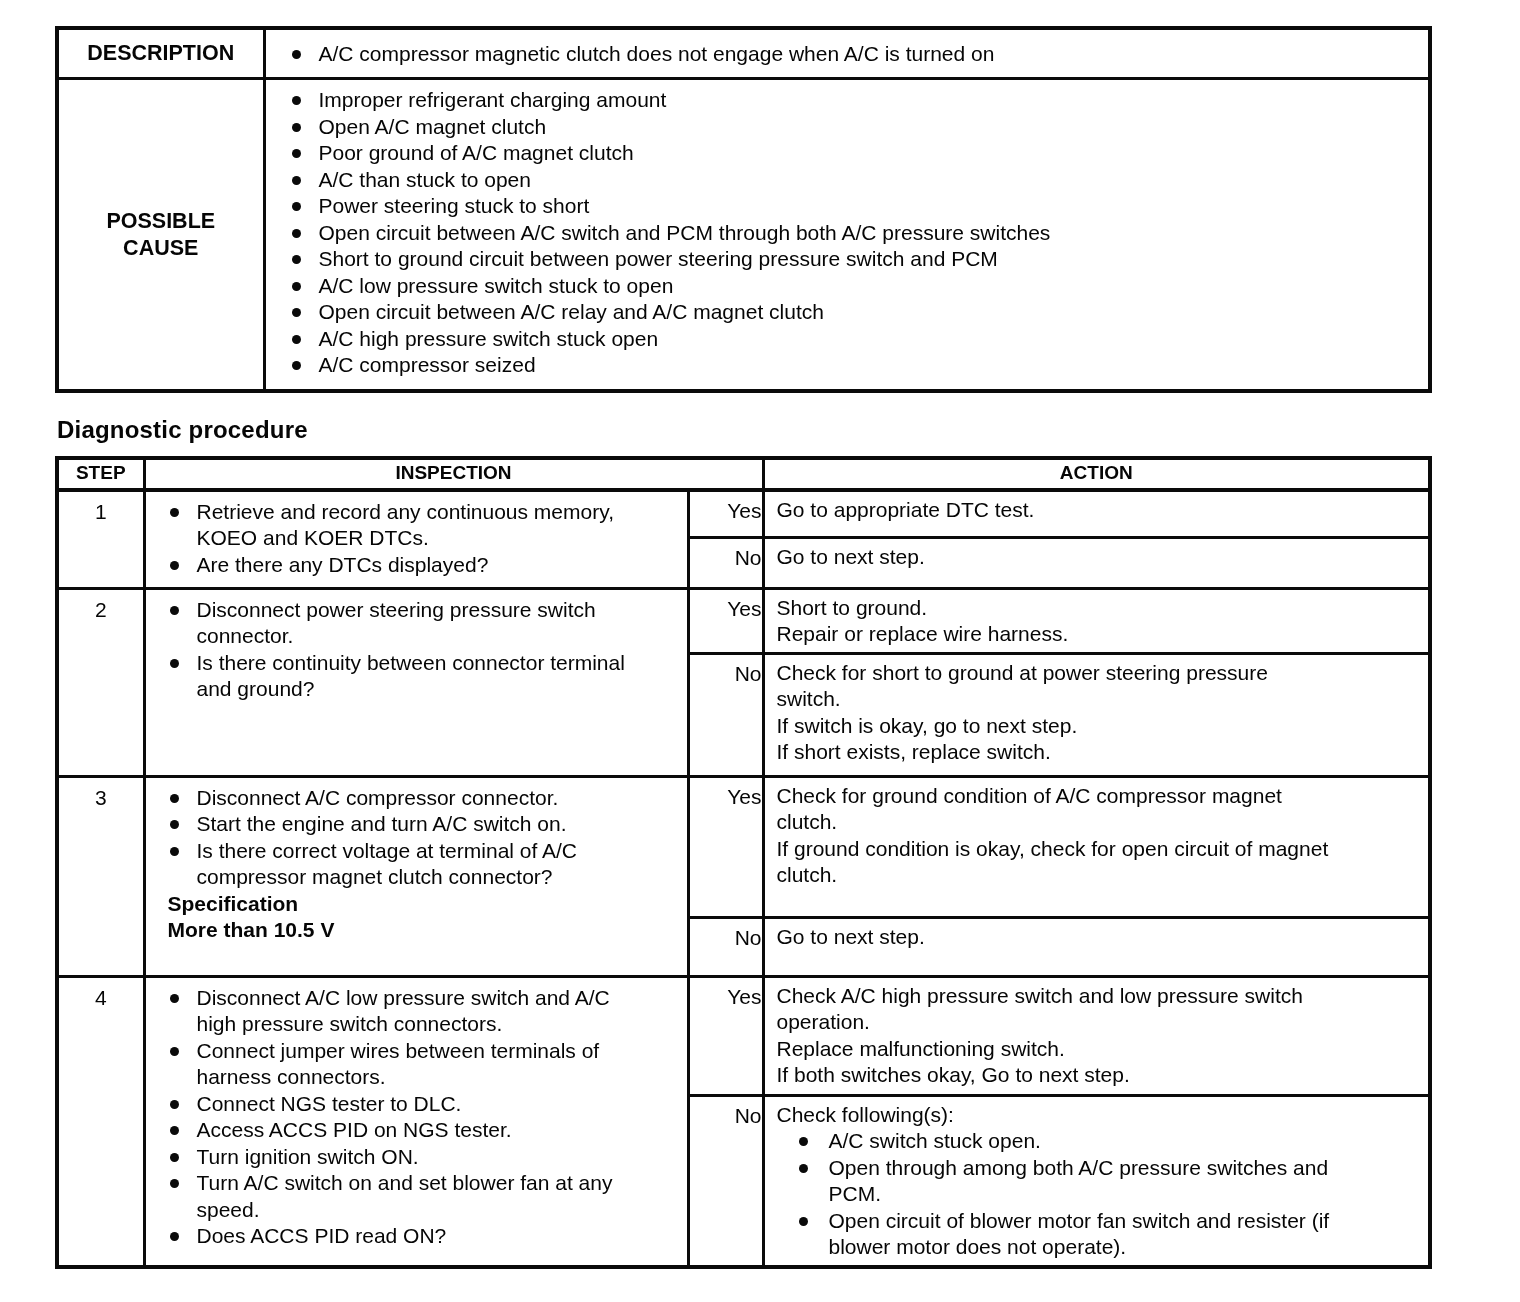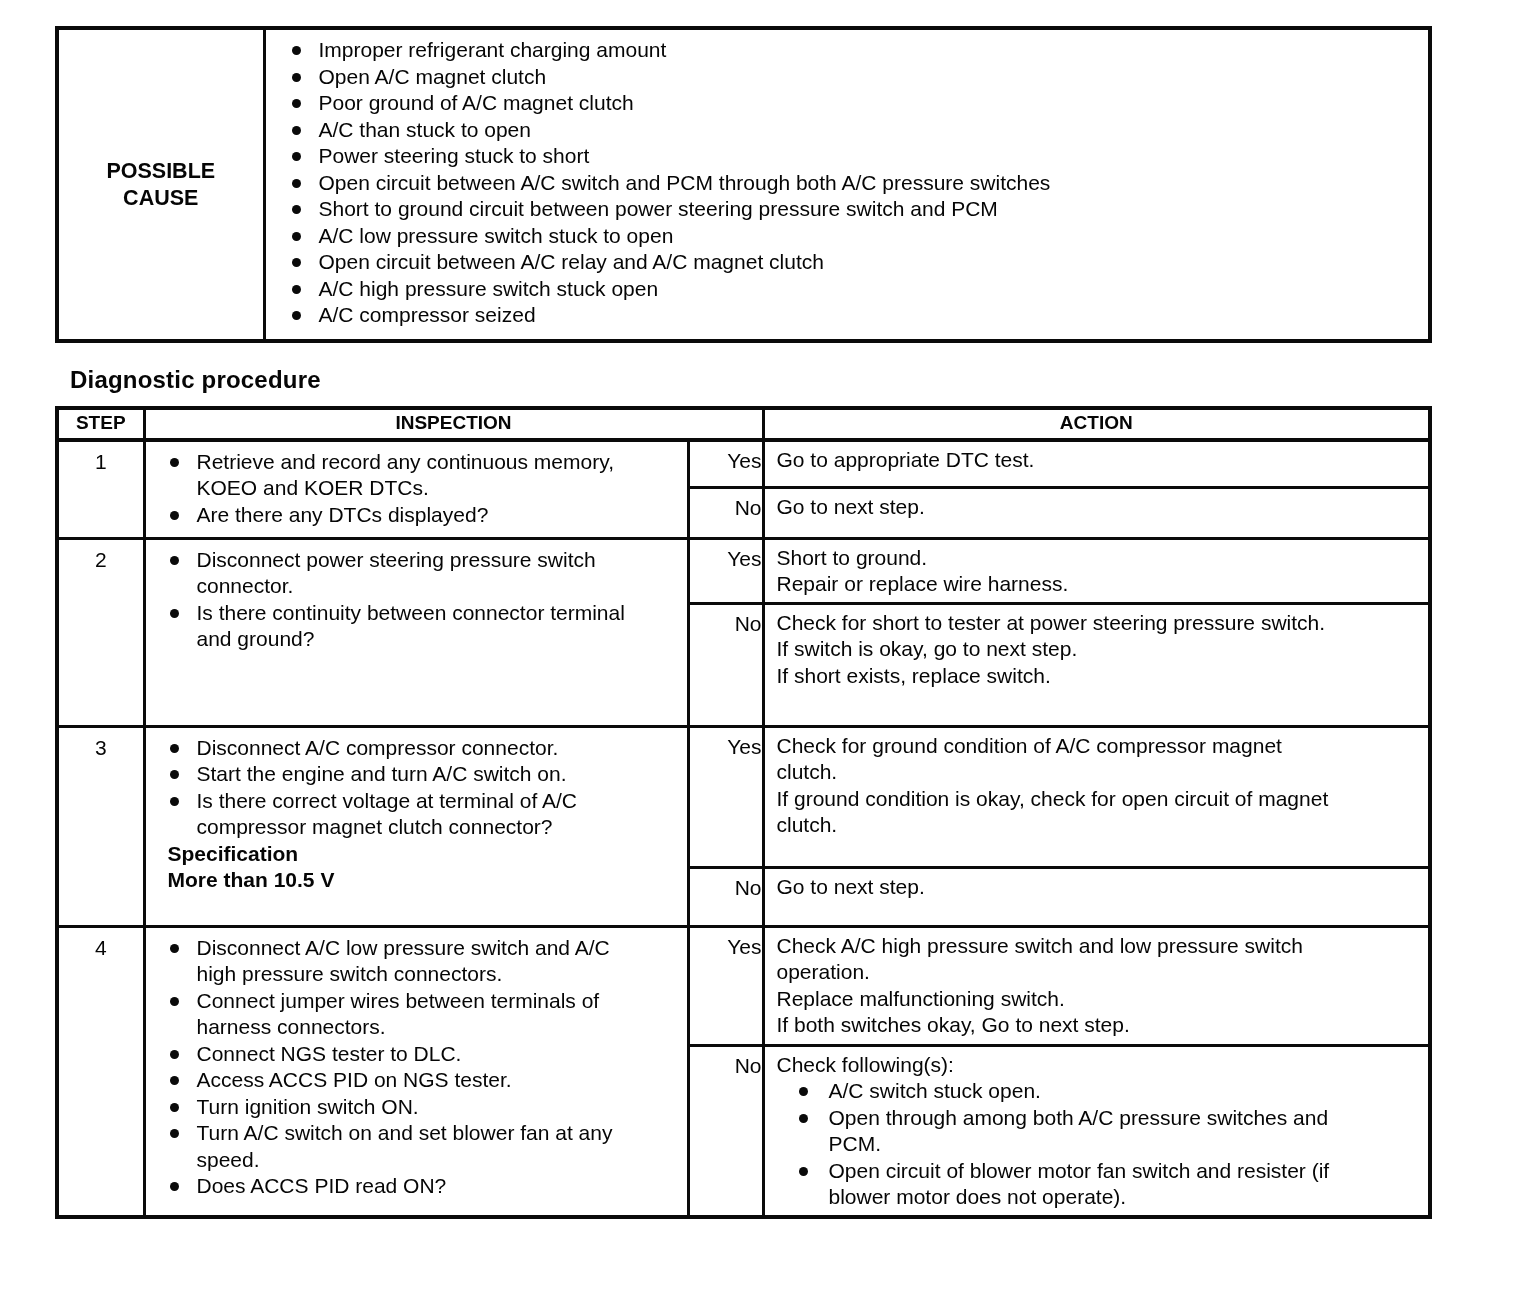--- a/index.html
+++ b/index.html
@@ -72,21 +72,21 @@
     width: 9px;
     height: 9px;
     border-radius: 50%;
     background: #0a0a0a;
   }
 
   
   .section-heading {
     font-weight: bold;
     font-size: 24px;
-    margin: 24px 0 12px 15px;
+    margin: 24px 0 12px 2px;
     letter-spacing: 0.2px;
   }
 
   
   .diag-table { width: 1377px; }
   .diag-table col.cstep { width: 87px; }
   .diag-table col.cinsp { width: 544px; }
   .diag-table col.cyn   { width: 75px; }
   .diag-table th {
     text-align: center;
@@ -145,20 +145,28 @@
 <body>
 
 <div class="page">
 
   <table class="sym-table">
     <colgroup>
         <col class="c1">
         <col>
       </colgroup>
     <tbody>
+    <tr class="sym-desc-row">
+      <td class="sym-cell-label">DESCRIPTION</td>
+      <td class="cell-pad">
+        <ul class="blist">
+          <li>A/C compressor magnetic clutch does not engage when A/C is turned on</li>
+        </ul>
+      </td>
+    </tr>
     <tr class="sym-cause-row">
       <td class="sym-cell-label">POSSIBLE
 CAUSE</td>
       <td class="cell-pad">
         <ul class="blist">
           <li>Improper refrigerant charging amount</li>
           <li>Open A/C magnet clutch</li>
           <li>Poor ground of A/C magnet clutch</li>
           <li>A/C than stuck to open</li>
           <li>Power steering stuck to short</li>
@@ -228,21 +236,21 @@
         <div class="act-wrap">
           <div>Short to ground.</div>
           <div>Repair or replace wire harness.</div>
         </div>
       </td>
     </tr>
     <tr class="r-s2n">
       <td class="c-yn">No</td>
       <td class="c-act">
         <div class="act-wrap">
-          <div>Check for short to tester at power steering pressure switch.</div>
+          <div>Check for short to ground at power steering pressure switch.</div>
           <div>If switch is okay, go to next step.</div>
           <div>If short exists, replace switch.</div>
         </div>
       </td>
     </tr>
 
     <tr class="r-s3y">
       <td class="c-step" rowspan="2">3</td>
       <td class="c-insp" rowspan="2">
         <div class="insp-wrap">

